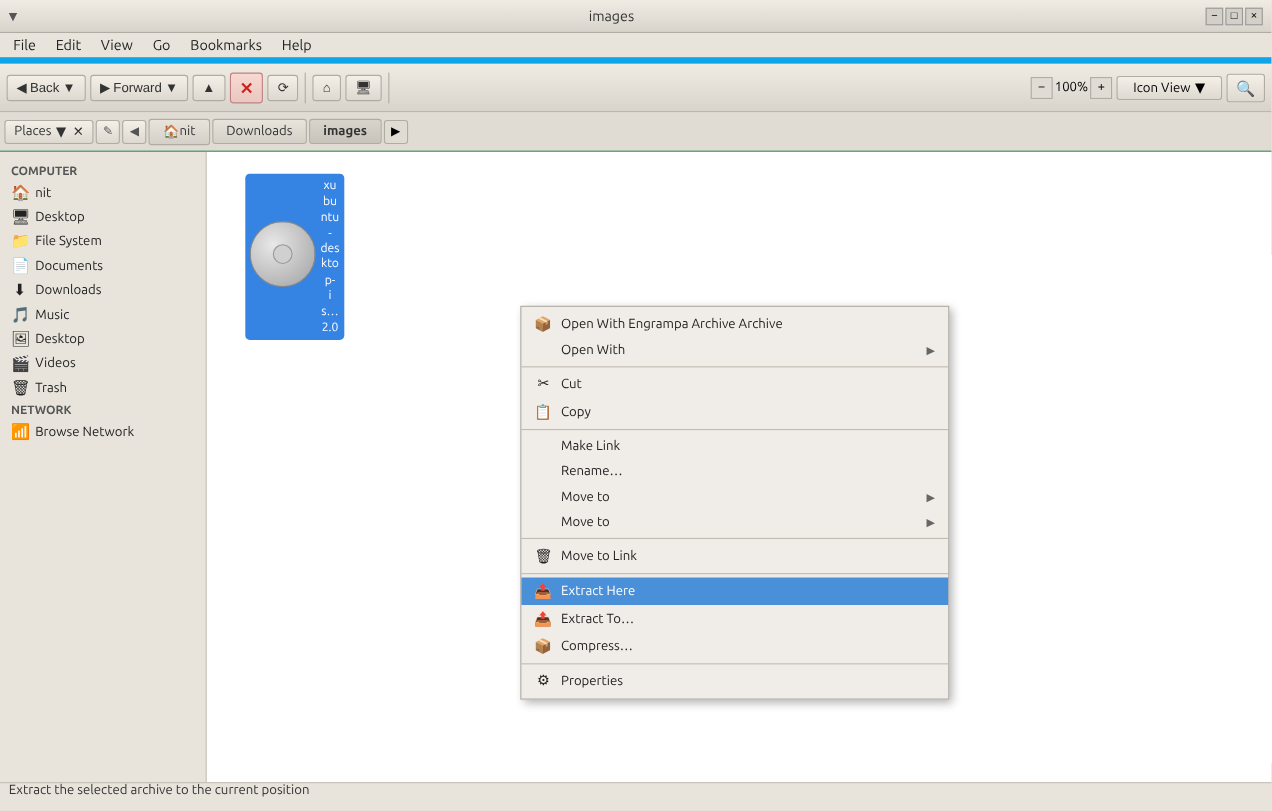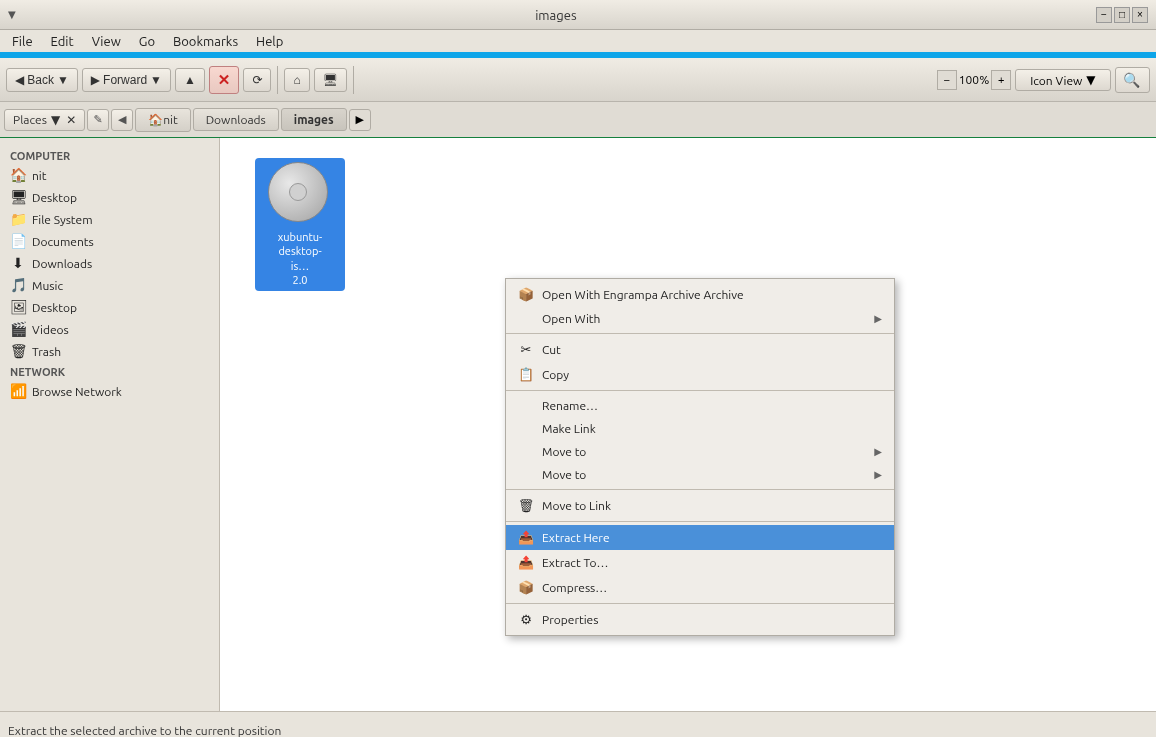--- a/index.html
+++ b/index.html
@@ -132,21 +132,21 @@
     .bc-next { width: 22px; height: 22px; background: #e0dcd4; border: 1px solid #b0aca4; border-radius: 3px; cursor: pointer; display: flex; align-items: center; justify-content: center; font-size: 11px; }
 
     
     .main-layout {
       display: flex;
       height: calc(737px - 30px - 28px - 44px - 36px - 26px);
     }
 
     
     .sidebar {
-      width: 220px;
+      width: 188px;
       background: #e8e4dc;
       border-right: 1px solid #c0bab0;
       overflow-y: auto;
       padding: 8px 0;
     }
     .sidebar-section-label {
       font-size: 11px;
       font-weight: bold;
       color: #555;
       padding: 4px 10px 2px 10px;
@@ -171,21 +171,21 @@
       overflow: hidden;
     }
 
     
     .file-item {
       position: absolute;
       top: 20px;
       left: 40px;
       width: 90px;
       display: flex;
-      flex-direction: column;
+      flex-direction: row;
       align-items: center;
       gap: 4px;
       cursor: pointer;
       padding: 4px;
       border-radius: 4px;
     }
     .file-selected {
       background: #3584e4;
       color: white;
     }
@@ -253,21 +253,21 @@
     }
     .ctx-icon { width: 16px; text-align: center; font-size: 13px; }
     .ctx-arrow { margin-left: auto; font-size: 10px; color: #666; }
 
     
     .statusbar {
       height: 26px;
       background: #e8e4dc;
       border-top: 1px solid #c0bab0;
       display: flex;
-      align-items: flex-end;
+      align-items: flex-start;
       padding: 0 8px;
       font-size: 12px;
       color: #333;
     }
   </style>
 </head>
 <body>
 
 <div class="titlebar">
   <span class="titlebar-menu">▼</span>
@@ -430,26 +430,26 @@
       </div>
 
       <div class="ctx-item">
         <span class="ctx-icon">📋</span>
         <span>Copy</span>
       </div>
       <div class="ctx-sep"></div>
 
       <div class="ctx-item">
         <span class="ctx-icon"></span>
+        <span>Make Link</span>
+      </div>
+
+      <div class="ctx-item">
+        <span class="ctx-icon"></span>
         <span>Rename…</span>
-      </div>
-
-      <div class="ctx-item">
-        <span class="ctx-icon"></span>
-        <span>Make Link</span>
       </div>
 
       <div class="ctx-item">
         <span class="ctx-icon"></span>
         <span>Move to</span>
         <span class="ctx-arrow">▶</span>
       </div>
 
       <div class="ctx-item">
         <span class="ctx-icon"></span>

